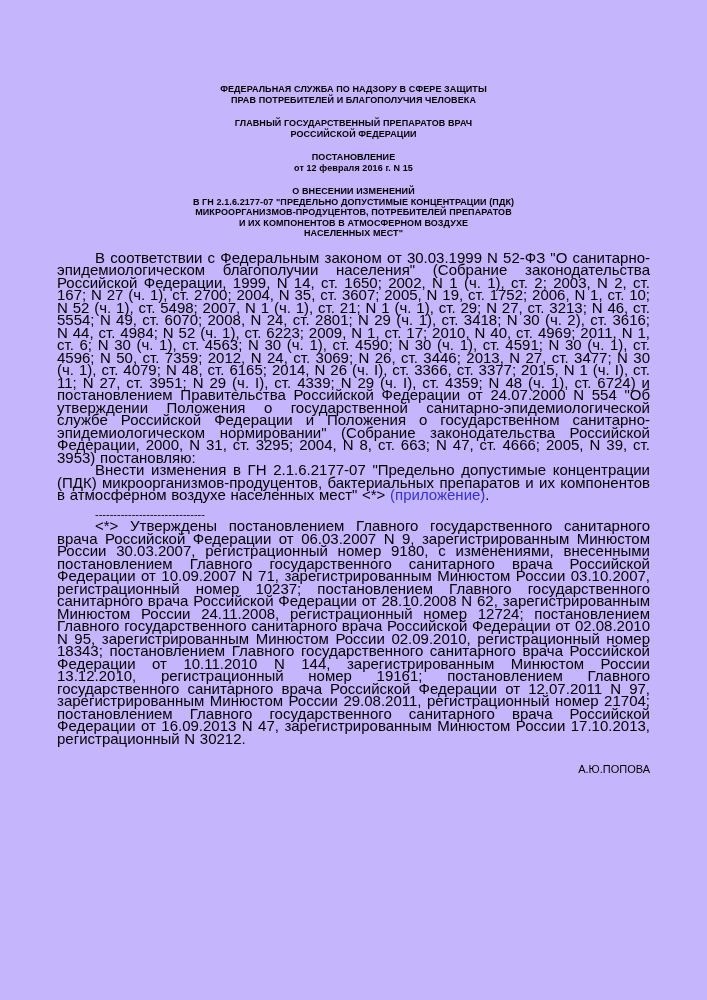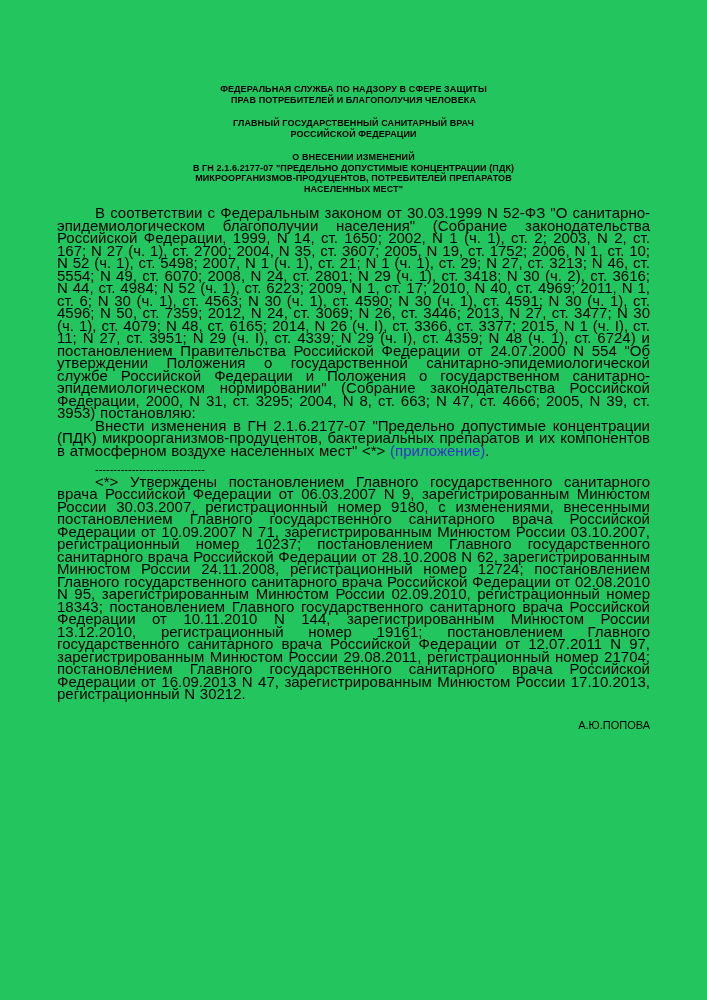--- a/index.html
+++ b/index.html
@@ -1,20 +1,20 @@
 <!DOCTYPE html>
 <html><head>
 <meta charset="utf-8">
 <style>
   html, body { margin: 0; padding: 0; background: #ffffff; }
   .page {
     position: relative;
     width: 707px;
     height: 1000px;
-    background: #22c55e;
+    background: #c4b5fd;
     font-family: "Liberation Sans", sans-serif;
     color: #000000;
     overflow: hidden;
   }
   .content {
     padding: 84px 57px 0 57px; 
   }
   
   .hdr-block {
     text-align: center;
@@ -57,29 +57,34 @@
 
 <div class="page">
   <div class="content">
 
     <div class="hdr-block">
       <div>ФЕДЕРАЛЬНАЯ СЛУЖБА ПО НАДЗОРУ В СФЕРЕ ЗАЩИТЫ</div>
       <div>ПРАВ ПОТРЕБИТЕЛЕЙ И БЛАГОПОЛУЧИЯ ЧЕЛОВЕКА</div>
     </div>
 
     <div class="hdr-block">
-      <div>ГЛАВНЫЙ ГОСУДАРСТВЕННЫЙ САНИТАРНЫЙ ВРАЧ</div>
+      <div>ГЛАВНЫЙ ГОСУДАРСТВЕННЫЙ ПРЕПАРАТОВ ВРАЧ</div>
       <div>РОССИЙСКОЙ ФЕДЕРАЦИИ</div>
     </div>
 
+    <div class="hdr-block">
+      <div>ПОСТАНОВЛЕНИЕ</div>
+      <div>от 12 февраля 2016 г. N 15</div>
+    </div>
 
     <div class="hdr-block subject">
       <div>О ВНЕСЕНИИ ИЗМЕНЕНИЙ</div>
       <div>В ГН 2.1.6.2177-07 "ПРЕДЕЛЬНО ДОПУСТИМЫЕ КОНЦЕНТРАЦИИ (ПДК)</div>
       <div>МИКРООРГАНИЗМОВ-ПРОДУЦЕНТОВ, ПОТРЕБИТЕЛЕЙ ПРЕПАРАТОВ</div>
+      <div>И ИХ КОМПОНЕНТОВ В АТМОСФЕРНОМ ВОЗДУХЕ</div>
       <div>НАСЕЛЕННЫХ МЕСТ"</div>
     </div>
 
     <p class="body-p">В соответствии с Федеральным законом от 30.03.1999 N 52-ФЗ "О санитарно-эпидемиологическом благополучии населения" (Собрание законодательства Российской Федерации, 1999, N 14, ст. 1650; 2002, N 1 (ч. 1), ст. 2; 2003, N 2, ст. 167; N 27 (ч. 1), ст. 2700; 2004, N 35, ст. 3607; 2005, N 19, ст. 1752; 2006, N 1, ст. 10; N 52 (ч. 1), ст. 5498; 2007, N 1 (ч. 1), ст. 21; N 1 (ч. 1), ст. 29; N 27, ст. 3213; N 46, ст. 5554; N 49, ст. 6070; 2008, N 24, ст. 2801; N 29 (ч. 1), ст. 3418; N 30 (ч. 2), ст. 3616; N 44, ст. 4984; N 52 (ч. 1), ст. 6223; 2009, N 1, ст. 17; 2010, N 40, ст. 4969; 2011, N 1, ст. 6; N 30 (ч. 1), ст. 4563; N 30 (ч. 1), ст. 4590; N 30 (ч. 1), ст. 4591; N 30 (ч. 1), ст. 4596; N 50, ст. 7359; 2012, N 24, ст. 3069; N 26, ст. 3446; 2013, N 27, ст. 3477; N 30 (ч. 1), ст. 4079; N 48, ст. 6165; 2014, N 26 (ч. I), ст. 3366, ст. 3377; 2015, N 1 (ч. I), ст. 11; N 27, ст. 3951; N 29 (ч. I), ст. 4339; N 29 (ч. I), ст. 4359; N 48 (ч. 1), ст. 6724) и постановлением Правительства Российской Федерации от 24.07.2000 N 554 "Об утверждении Положения о государственной санитарно-эпидемиологической службе Российской Федерации и Положения о государственном санитарно-эпидемиологическом нормировании" (Собрание законодательства Российской Федерации, 2000, N 31, ст. 3295; 2004, N 8, ст. 663; N 47, ст. 4666; 2005, N 39, ст. 3953) постановляю:</p>
 
     <p class="body-p"><span>Внести изменения в ГН 2.1.6.2177-07 "Предельно допустимые концентрации (ПДК) микроорганизмов-продуцентов, бактериальных препаратов и их компонентов в атмосферном воздухе населенных мест" &lt;*&gt; </span><a class="annex-link" href="#">(приложение)</a><span>.</span></p>
 
     <div class="separator">------------------------------</div>
 
     <p class="body-p">&lt;*&gt; Утверждены постановлением Главного государственного санитарного врача Российской Федерации от 06.03.2007 N 9, зарегистрированным Минюстом России 30.03.2007, регистрационный номер 9180, с изменениями, внесенными постановлением Главного государственного санитарного врача Российской Федерации от 10.09.2007 N 71, зарегистрированным Минюстом России 03.10.2007, регистрационный номер 10237; постановлением Главного государственного санитарного врача Российской Федерации от 28.10.2008 N 62, зарегистрированным Минюстом России 24.11.2008, регистрационный номер 12724; постановлением Главного государственного санитарного врача Российской Федерации от 02.08.2010 N 95, зарегистрированным Минюстом России 02.09.2010, регистрационный номер 18343; постановлением Главного государственного санитарного врача Российской Федерации от 10.11.2010 N 144, зарегистрированным Минюстом России 13.12.2010, регистрационный номер 19161; постановлением Главного государственного санитарного врача Российской Федерации от 12.07.2011 N 97, зарегистрированным Минюстом России 29.08.2011, регистрационный номер 21704; постановлением Главного государственного санитарного врача Российской Федерации от 16.09.2013 N 47, зарегистрированным Минюстом России 17.10.2013, регистрационный N 30212.</p>

